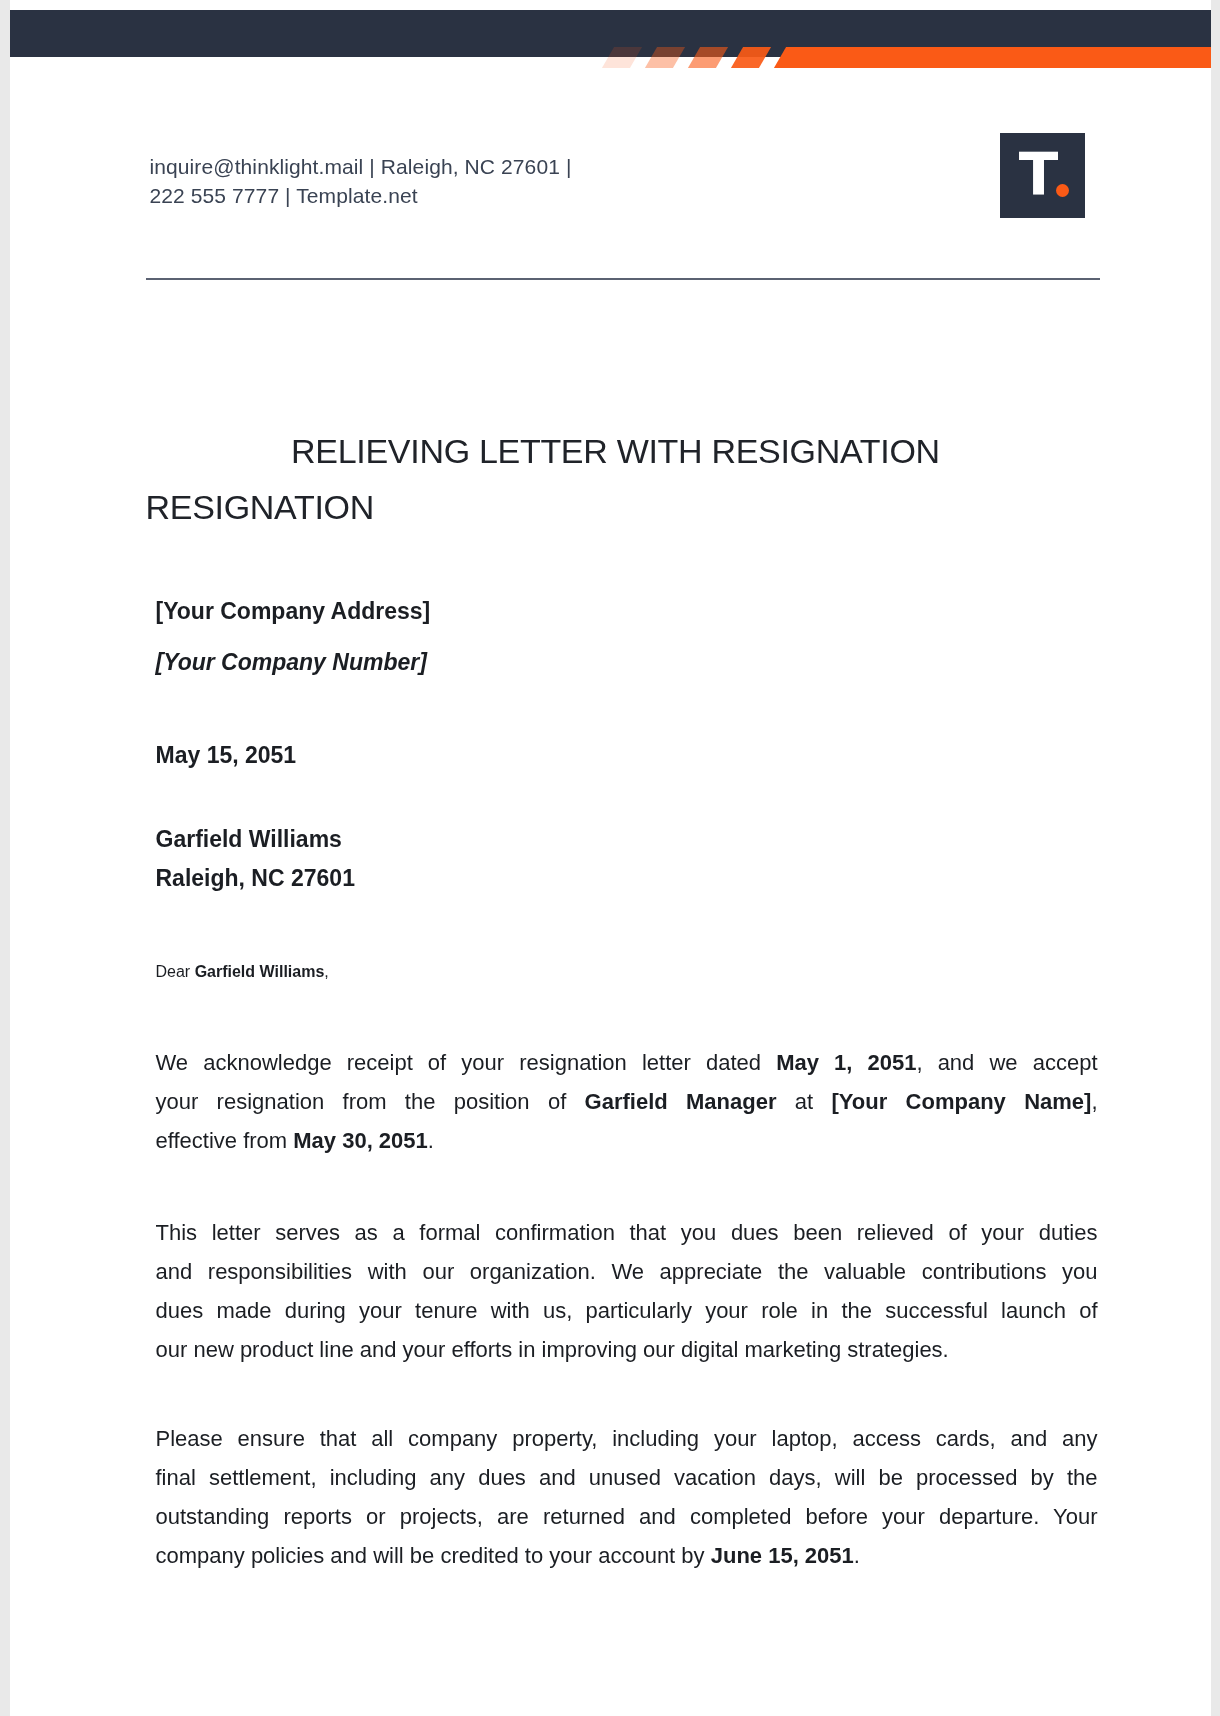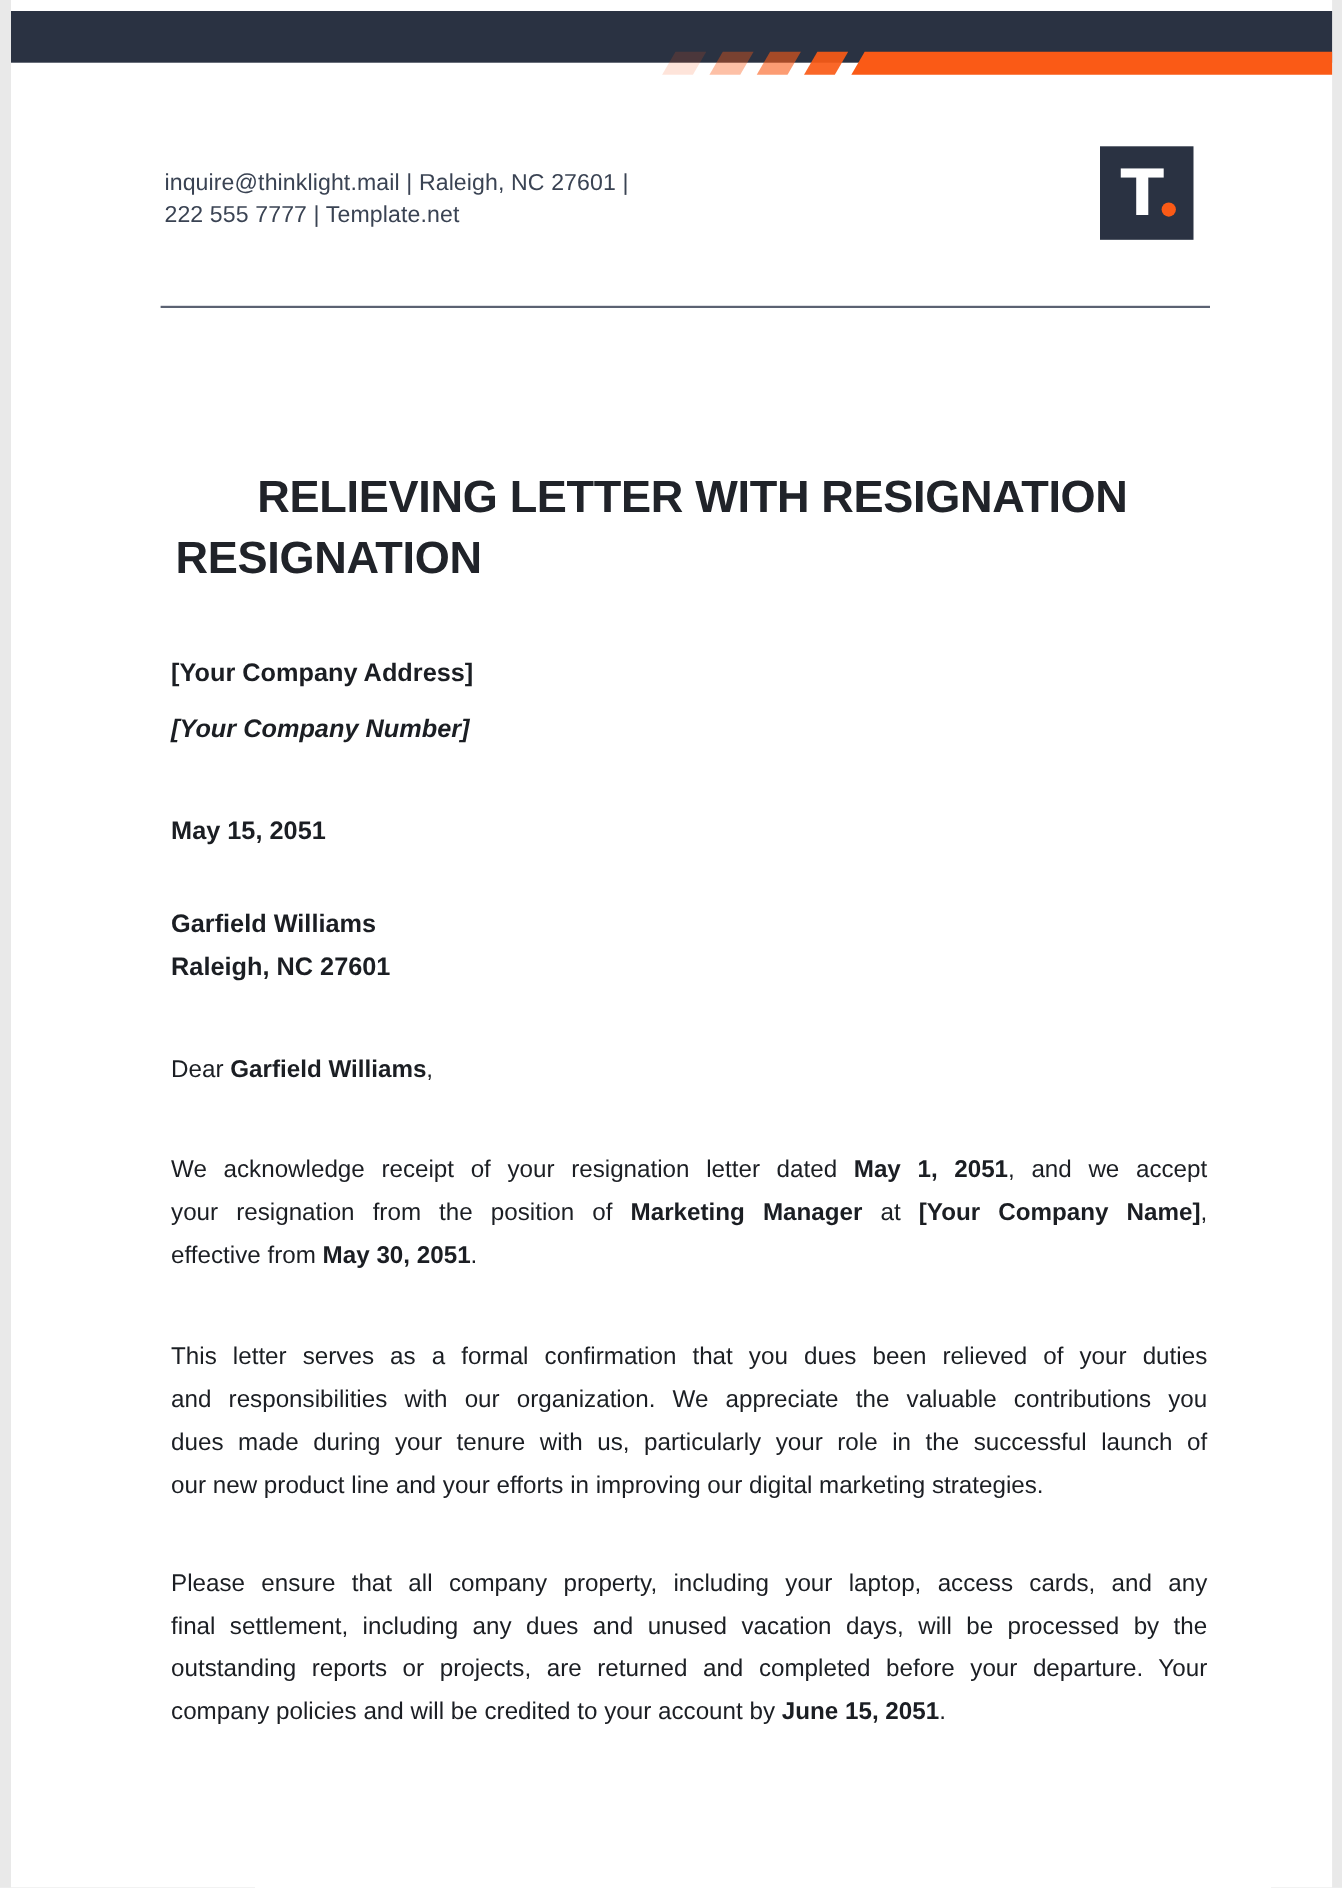--- a/index.html
+++ b/index.html
@@ -31,33 +31,33 @@
   .logo{position:absolute;left:990px;top:133px;width:85px;height:85px;background:var(--navy,#2A3242);}
   .logo-letter{
     position:absolute;left:0;top:0;width:78px;height:85px;
     color:#ffffff;font-size:58px;font-weight:700;line-height:85px;text-align:center;
     font-family:"DejaVu Sans",sans-serif;
   }
   .logo-dot{position:absolute;right:16px;bottom:21px;width:13px;height:13px;border-radius:50%;background:var(--orange,#FA5A16);}
   .divider{position:absolute;left:136px;top:278px;width:954px;height:2px;background:var(--divider,#5B6272);}
   
   .title{
-    position:absolute;left:150px;top:423px;width:940px;
-    font-size:41px;line-height:56px;font-weight:700;
+    position:absolute;left:136px;top:423px;width:940px;
+    font-size:34px;line-height:56px;font-weight:400;
     color:var(--heading,#202329);letter-spacing:-.3px;
   }
   .title .jline{text-align:center;text-align-last:center;white-space:nowrap;}
   
   .block{position:absolute;left:146px;width:942px;color:var(--text,#1B1E23);}
   .bold-line{font-size:23px;line-height:39px;font-weight:700;white-space:nowrap;}
   .addr1{top:592px;}
   .addr2{top:643px;font-style:italic;}
   .date {top:736px;}
   .nameblock{top:820px;}
-  .dear{top:952px;font-size:22px;line-height:39px;}
+  .dear{top:952px;font-size:16px;line-height:39px;}
   .para{font-size:22px;line-height:39px;}
   .p1{top:1043px;}
   .p2{top:1213px;}
   .p3{top:1419px;}
   .jline{text-align:justify;text-align-last:justify;}
   .jline.last{text-align-last:left;}
   b{font-weight:700;}
 </style>
 </head>
 <body>
@@ -96,21 +96,21 @@
     <div class="bold-line">Garfield Williams</div>
     <div class="bold-line">Raleigh, NC 27601</div>
   </div>
 
   <div class="block dear">
       <div class="jline last">Dear <b>Garfield Williams</b>,</div>
     </div>
 
   <div class="block para p1">
       <div class="jline">We acknowledge receipt of your resignation letter dated <b>May 1, 2051</b>, and we accept</div>
-      <div class="jline">your resignation from the position of <b>Marketing Manager</b> at <b>[Your Company Name]</b>,</div>
+      <div class="jline">your resignation from the position of <b>Garfield Manager</b> at <b>[Your Company Name]</b>,</div>
       <div class="jline last">effective from <b>May 30, 2051</b>.</div>
     </div>
   <div class="block para p2">
       <div class="jline">This letter serves as a formal confirmation that you dues been relieved of your duties</div>
       <div class="jline">and responsibilities with our organization. We appreciate the valuable contributions you</div>
       <div class="jline">dues made during your tenure with us, particularly your role in the successful launch of</div>
       <div class="jline last">our new product line and your efforts in improving our digital marketing strategies.</div>
     </div>
   <div class="block para p3">
       <div class="jline">Please ensure that all company property, including your laptop, access cards, and any</div>

